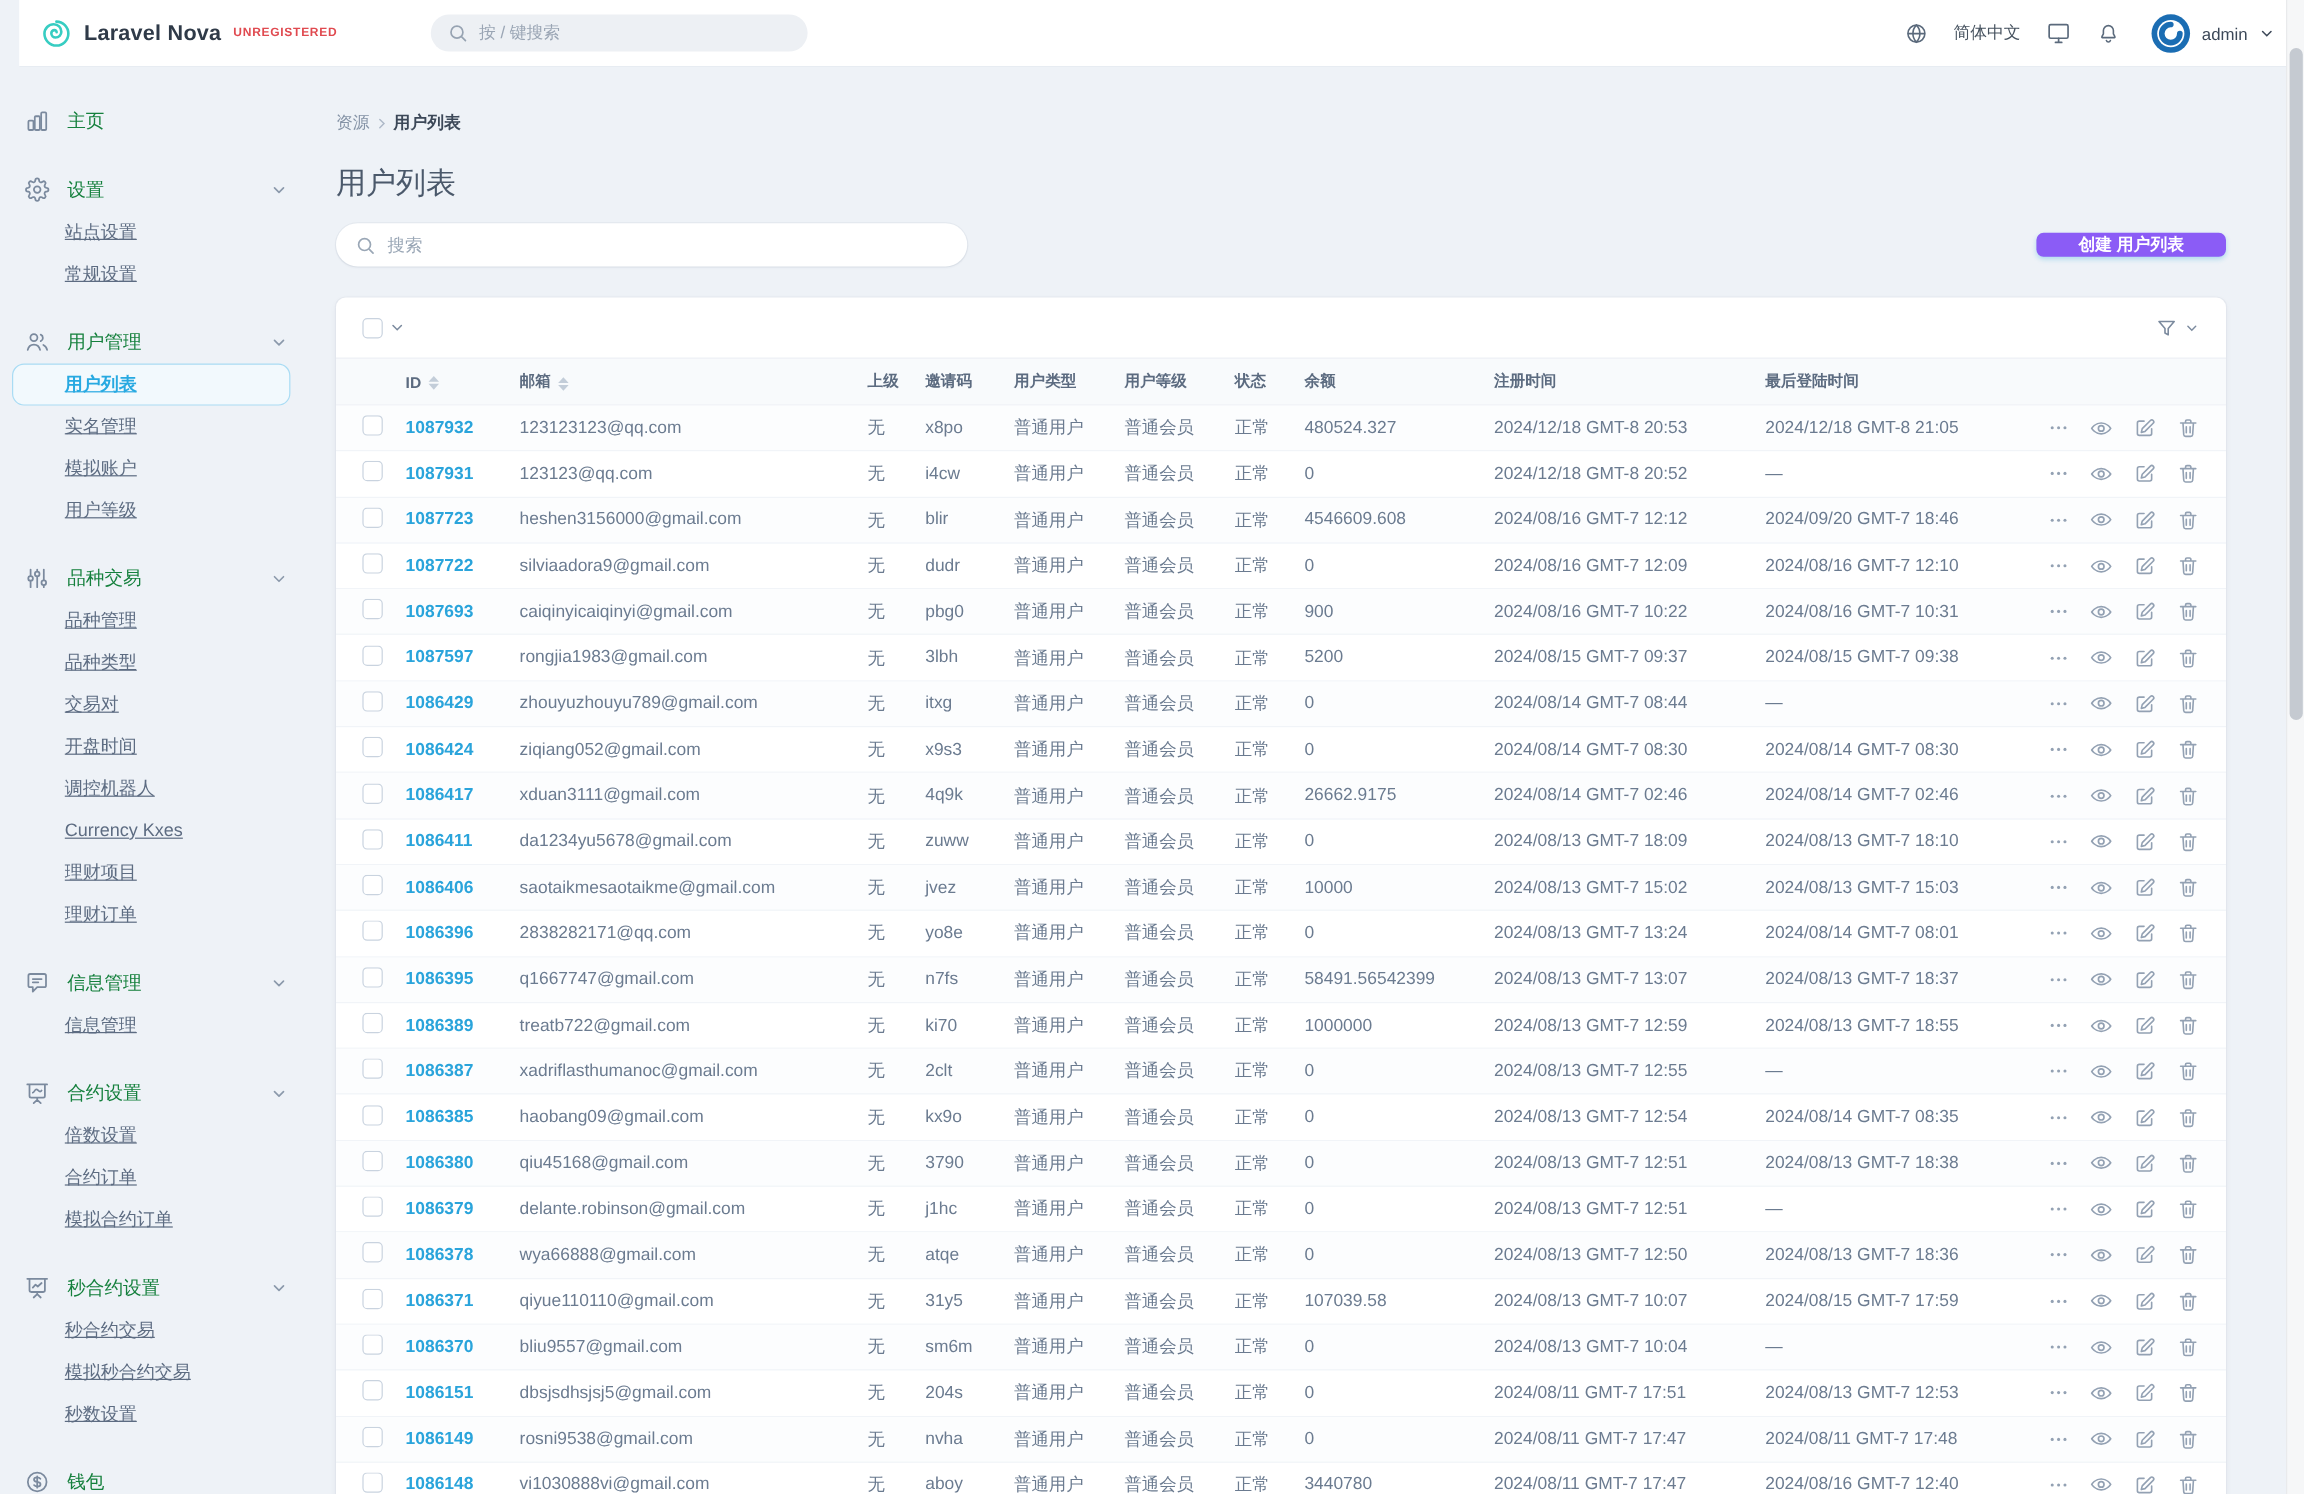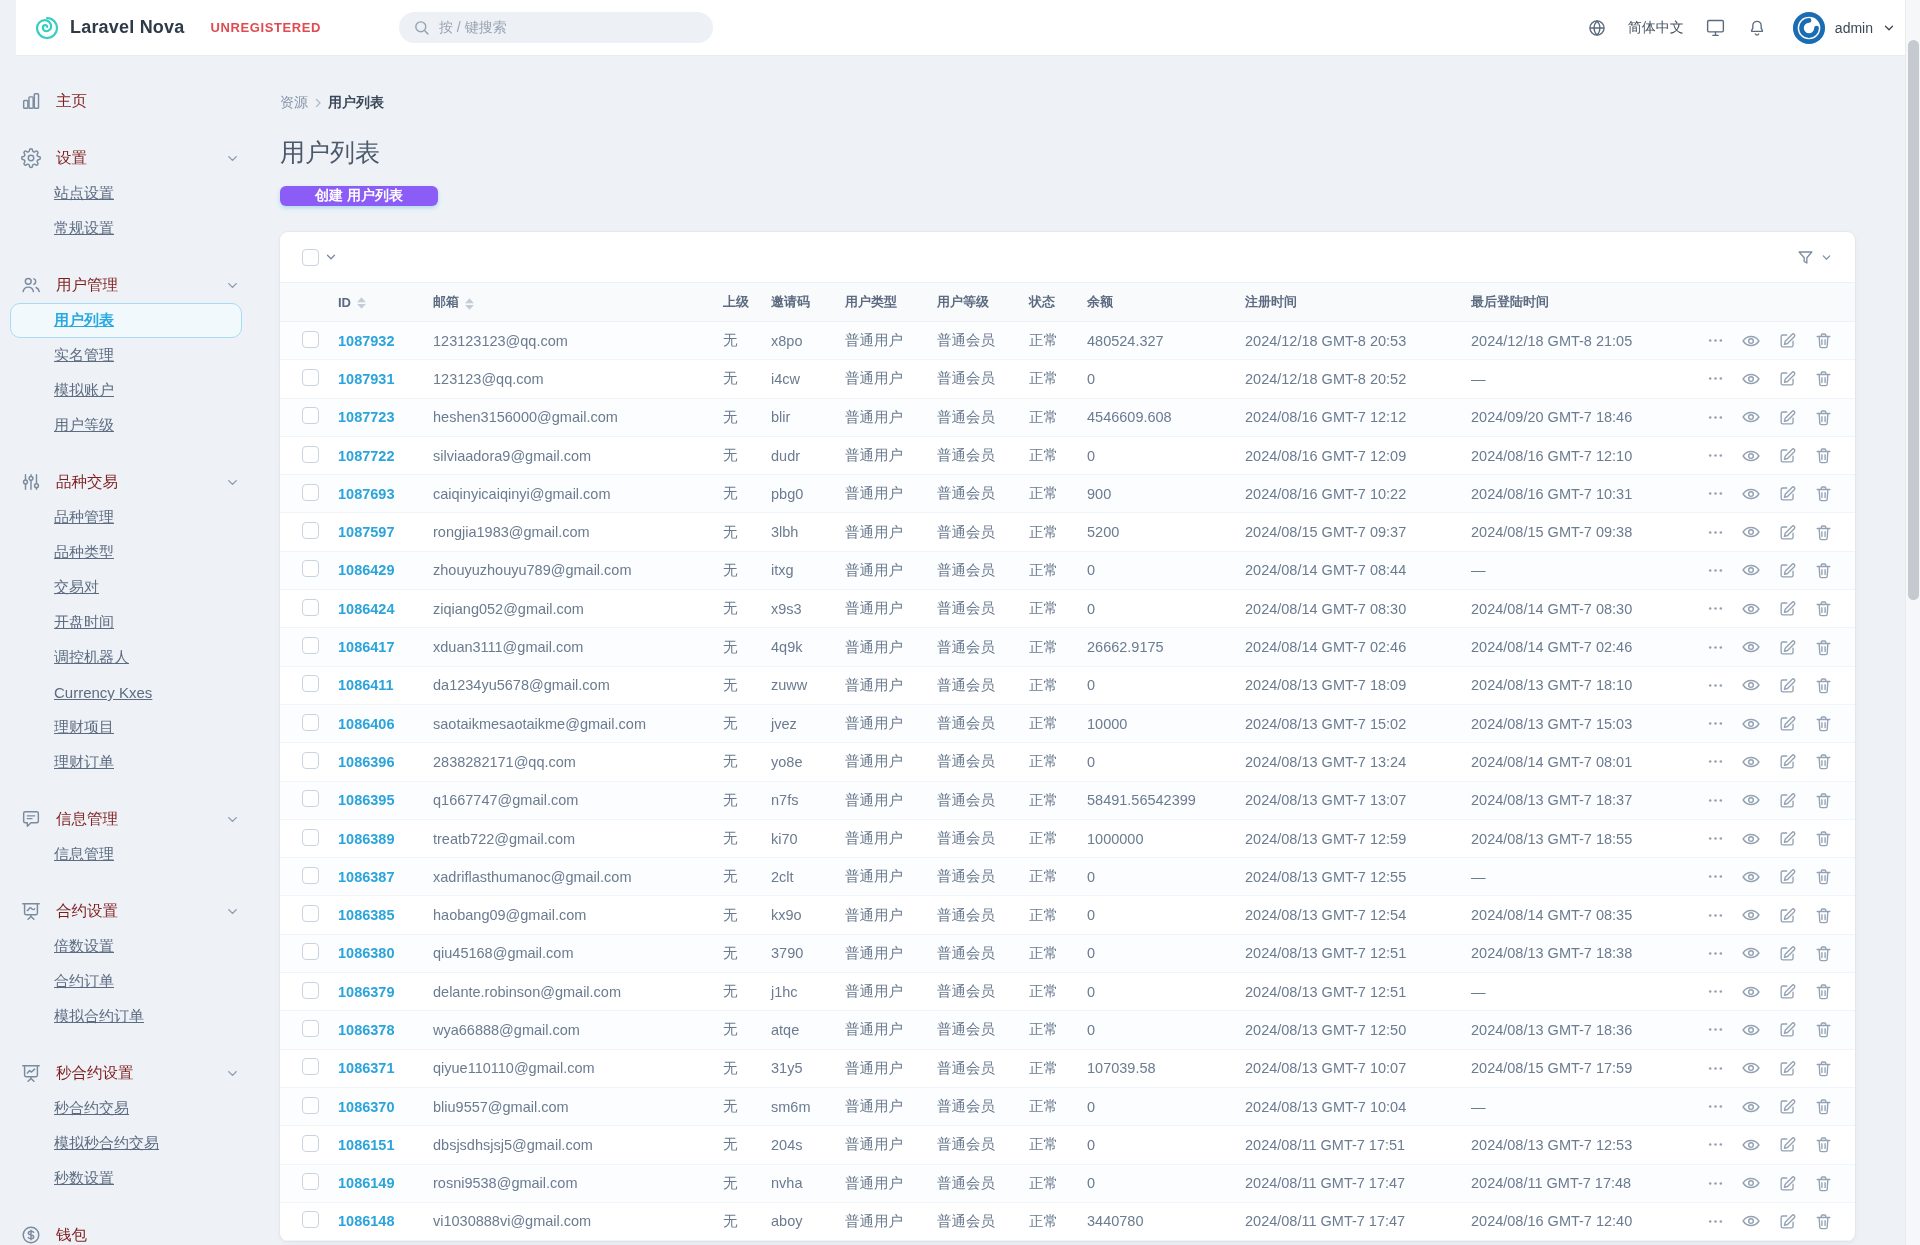--- a/index.html
+++ b/index.html
@@ -5,31 +5,31 @@
   * { margin:0; padding:0; box-sizing:border-box; }
   html,body { width:1920px; height:1245px; overflow:hidden; }
   body { font-family:"Liberation Sans","DejaVu Sans",sans-serif; background:#eef2f7; color:#55647a; position:relative; }
   .icon { display:inline-flex; align-items:center; justify-content:center; }
   .icon svg { display:block; }
 
   
   .topbar { position:absolute; top:0; left:16px; right:0; height:56px; background:#fff; border-bottom:1px solid #e7ecf2; display:flex; align-items:center; padding:0 24px 0 18px; z-index:5; }
   .brand-wrap { display:flex; align-items:center; gap:10px; }
   .brand { font-size:18px; font-weight:700; color:#2f3a48; letter-spacing:.2px; }
-  .license { margin-left:16px; font-size:13px; font-weight:700; color:#e04a50; letter-spacing:.6px; }
+  .license { margin-left:0; font-size:10px; font-weight:700; color:#e04a50; letter-spacing:.6px; }
   .topsearch { margin-left:78px; width:314px; height:31px; border-radius:16px; background:#edf0f4; display:flex; align-items:center; gap:9px; padding:0 14px; color:#9aa5b4; font-size:14px; }
   .topbar-right { margin-left:auto; display:flex; align-items:center; gap:21px; }
   .lang { display:flex; align-items:center; gap:21px; font-size:14px; color:#46525f; }
   .avatar-wrap { display:flex; align-items:center; gap:9px; margin-left:4px; }
   .admin-name { font-size:14px; color:#3c4858; }
 
   
   .sidebar { position:absolute; top:56px; left:0; width:256px; bottom:0; padding-top:27px; }
   .nav-group { margin-bottom:21px; }
-  .nav-top { display:flex; align-items:center; height:36px; padding:0 16px 0 20px; gap:14px; font-size:15.5px; color:#7f1d1d; cursor:pointer; }
+  .nav-top { display:flex; align-items:center; height:36px; padding:0 16px 0 20px; gap:14px; font-size:15.5px; color:#15803d; cursor:pointer; }
   .nav-top .chev { margin-left:auto; }
   .nav-child { display:flex; align-items:center; height:35px; margin:0 14px 0 10px; padding-left:43px; font-size:15px; color:#5d6c82; border:1px solid transparent; border-radius:10px; cursor:pointer;text-decoration:underline; }
   .nav-child.active { color:#27a9e1; font-weight:700; border-color:#a9dcf4; background:#f2f9fd; }
 
   
   .main { position:absolute; top:56px; left:256px; right:0; bottom:0; padding:38px 65px 0 24px; }
   .breadcrumb { display:flex; align-items:center; gap:4px; font-size:14px; color:#8593a6; }
   .breadcrumb .crumb-current { color:#3c4858; font-weight:700; }
   .page-title { margin-top:24px; font-size:25px; font-weight:500; color:#4b596b; }
   .controls { margin-top:17px; display:flex; align-items:center; justify-content:space-between; }
@@ -271,20 +271,29 @@
       <svg width="12" height="12" viewBox="0 0 24 24" fill="none" stroke="#aeb9c8" stroke-width="2.4" stroke-linecap="round">
           <path d="M9 5l7 7-7 7"></path>
         </svg>
     </span>
     <span class="crumb-current">用户列表</span>
   </div>
 
   <h1 class="page-title">用户列表</h1>
 
   <div class="controls">
+    <div class="main-search">
+      <span class="icon">
+        <svg width="17" height="17" viewBox="0 0 24 24" fill="none" stroke="#9aa7b6" stroke-width="2" stroke-linecap="round">
+            <circle cx="11" cy="11" r="7"></circle>
+            <path d="M16.6 16.6L21 21"></path>
+          </svg>
+      </span>
+      <span>搜索</span>
+    </div>
     <button class="create-btn">创建 用户列表</button>
   </div>
 
   <section class="card">
     <div class="card-toolbar">
       <div class="check-group">
         <span class="checkbox"></span>
         <span class="icon">
           <svg width="14" height="14" viewBox="0 0 24 24" fill="none" stroke="#7b8a9e" stroke-width="2.2" stroke-linecap="round">
               <path d="M6 9l6 6 6-6"></path>

